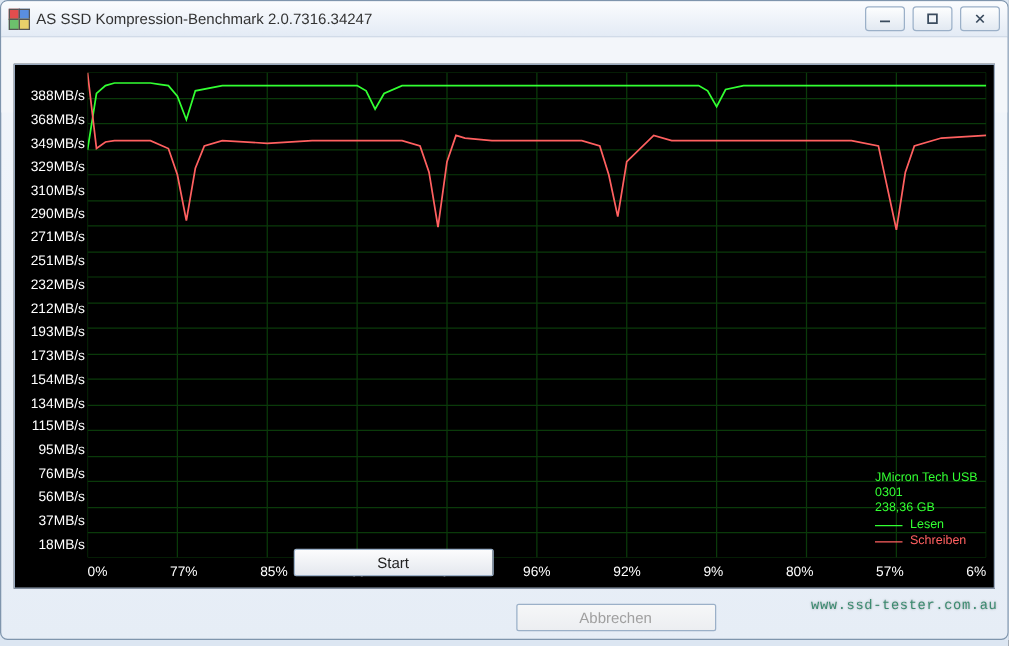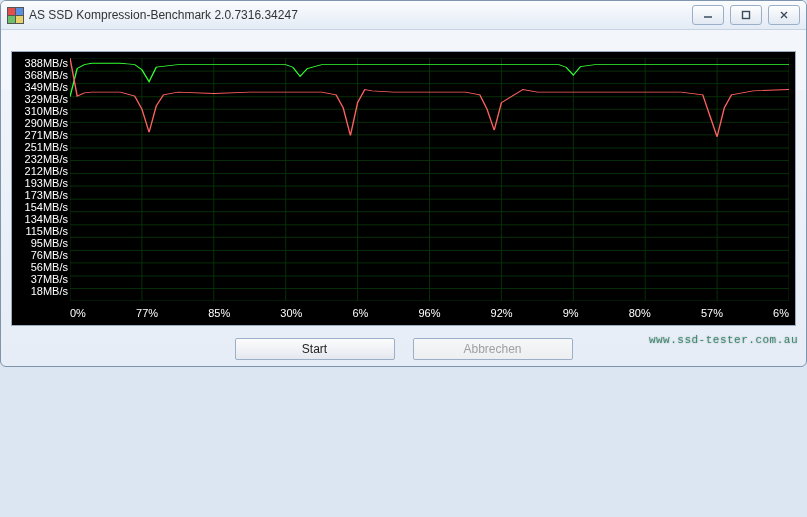--- a/index.html
+++ b/index.html
@@ -1,45 +1,45 @@
 <!DOCTYPE html>
 <html><head>
 <meta charset="utf-8">
 <style>
   html,body{margin:0;padding:0;font-family:"Segoe UI",Tahoma,Arial,sans-serif;font-size:12px;background:#dce6f2;}
-  .window{position:relative;width:807px;height:367px;box-sizing:border-box;background:linear-gradient(#f2f6fb,#e6edf6);border:1px solid #7f95ad;border-radius:6px;overflow:hidden;}
+  .window{position:relative;width:807px;height:512px;box-sizing:border-box;background:linear-gradient(#f2f6fb,#e6edf6);border:1px solid #7f95ad;border-radius:6px;overflow:hidden;}
   .titlebar{display:flex;align-items:center;height:28px;padding:0 6px;background:linear-gradient(#fbfcfe,#e3ebf5);border-bottom:1px solid #c7d3e2;}
   .appicon{width:16px;height:16px;display:inline-block;margin-right:6px;position:relative;}
   .appicon .sq{position:absolute;width:7px;height:7px;border:1px solid #555;}
   .appicon .a{left:0;top:0;background:#e24d4d;}
   .appicon .b{left:8px;top:0;background:#5a8ee0;}
   .appicon .c{left:0;top:8px;background:#6cc06c;}
   .appicon .d{left:8px;top:8px;background:#e8d06a;}
   .title{color:#333;font-size:12px;}
   .winbtns{margin-left:auto;display:flex;gap:6px;}
   .winbtn{width:30px;height:18px;border:1px solid #9bb0c8;border-radius:3px;background:linear-gradient(#fdfefe,#e2e9f2);display:flex;align-items:center;justify-content:center;color:#3a4b5e;font-size:11px;cursor:default;}
   .winbtn svg{width:10px;height:10px;stroke:#3a4b5e;stroke-width:1.4;fill:none;}
   .menubar{height:20px;padding:20px 10px;background:#f3f6fa;font-size:12px;color:#222;text-align:right;}
   .menuitem{display:inline-block;padding:1px 6px;}
   .content{position:absolute;left:10px;right:10px;top:50px;bottom:40px;background:#000;border:1px solid #9aaabf;}
   .chart{position:absolute;inset:0;}
-  .ylabels{position:absolute;left:2px;top:6px;bottom:28px;display:flex;flex-direction:column;justify-content:space-between;color:#fff;font-size:11px;font-family:Arial,sans-serif;text-align:right;width:54px;}
+  .ylabels{position:absolute;left:2px;top:20px;bottom:28px;display:flex;flex-direction:column;justify-content:space-between;color:#fff;font-size:11px;font-family:Arial,sans-serif;text-align:right;width:54px;}
   .ylabels span{line-height:11px;}
   .xlabels{position:absolute;left:58px;right:6px;bottom:6px;display:flex;justify-content:space-between;color:#fff;font-size:11px;font-family:Arial,sans-serif;}
   .plot{position:absolute;left:58px;right:6px;top:6px;bottom:24px;}
   .plot svg{width:100%;height:100%;display:block;}
   .legend{position:absolute;right:0;bottom:28px;width:98px;padding:3px 2px 3px 3px;box-sizing:border-box;font-size:10px;line-height:12px;font-family:Arial,sans-serif;overflow:hidden;white-space:nowrap;}
   .legend .dev{color:#32ff32;}
   .legend .row{display:flex;align-items:center;margin-top:1px;}
   .legend .line{display:inline-block;width:22px;height:0;border-top:1px solid;margin-right:6px;}
   .legend .read .line{border-color:#32ff32;} .legend .read{color:#32ff32;}
   .legend .write .line{border-color:#ff6060;} .legend .write{color:#ff6060;}
   .btnbar{position:absolute;left:0;right:0;bottom:6px;display:flex;justify-content:center;gap:18px;}
   .btn{width:160px;height:22px;border:1px solid #9bb0c8;background:linear-gradient(#fcfcfd,#e4e8ee);font-size:12px;color:#222;border-radius:2px;}
-  .btn:disabled{color:#a0a0a0;background:linear-gradient(#f6f7f8,#eceef1);}
+  .btn:disabled{color:#a0a0a0;background:linear-gradient(#f6f7f8,#eceef1);margin-top:44px;}
   .watermark{position:absolute;right:8px;bottom:20px;color:#3a8a6f;font-family:"Courier New",monospace;font-size:11px;letter-spacing:0.5px;text-shadow:0 0 2px rgba(0,0,0,.3);}
 </style>
 </head>
 <body>
 
 <div class="window">
 
   <div class="titlebar">
     <span class="appicon">
       <span class="sq a"></span>
@@ -139,20 +139,33 @@
           <span>30%</span>
           <span>6%</span>
           <span>96%</span>
           <span>92%</span>
           <span>9%</span>
           <span>80%</span>
           <span>57%</span>
           <span>6%</span>
         </div>
 
+      <div class="legend">
+        <div class="dev">JMicron Tech USB</div>
+        <div class="dev">0301</div>
+        <div class="dev">238,36 GB</div>
+        <div class="row read">
+            <span class="line"></span>
+            <span>Lesen</span>
+          </div>
+        <div class="row write">
+            <span class="line"></span>
+            <span>Schreiben</span>
+          </div>
+      </div>
     </div>
   </div>
 
   <div class="btnbar">
     <button class="btn">Start</button>
     <button class="btn" disabled="">Abbrechen</button>
   </div>
 
   <div class="watermark">www.ssd-tester.com.au</div>
 </div>

